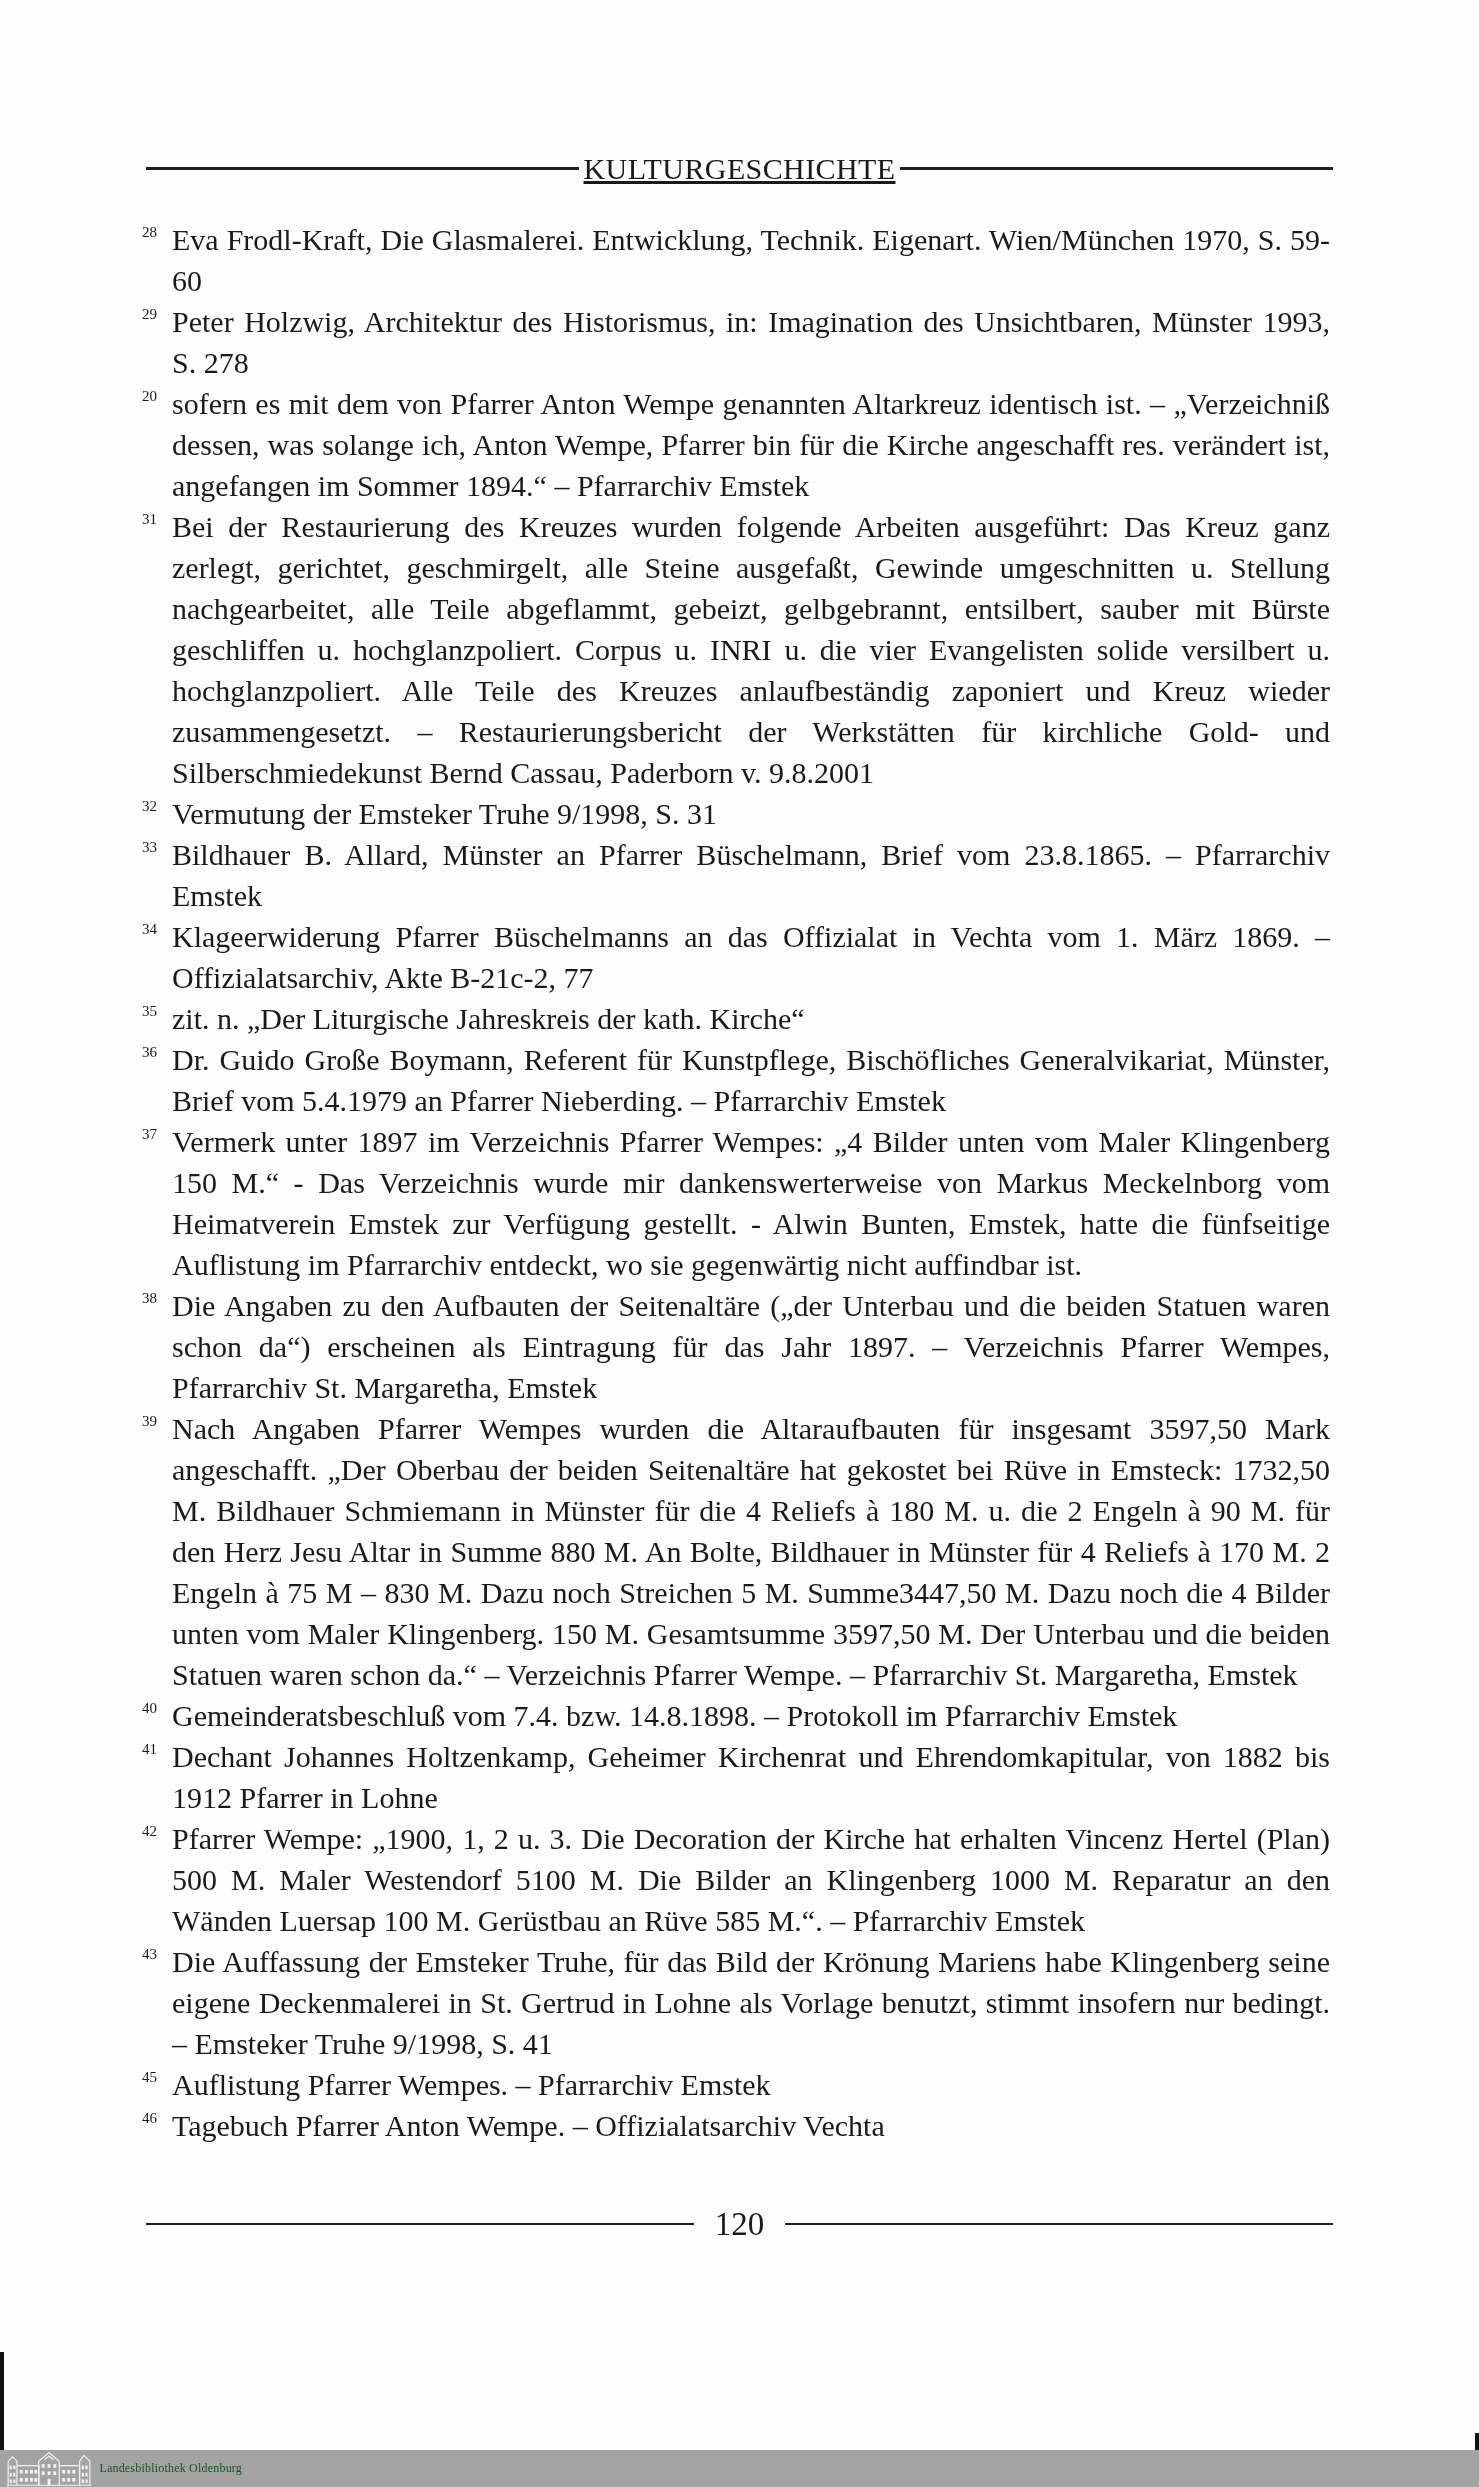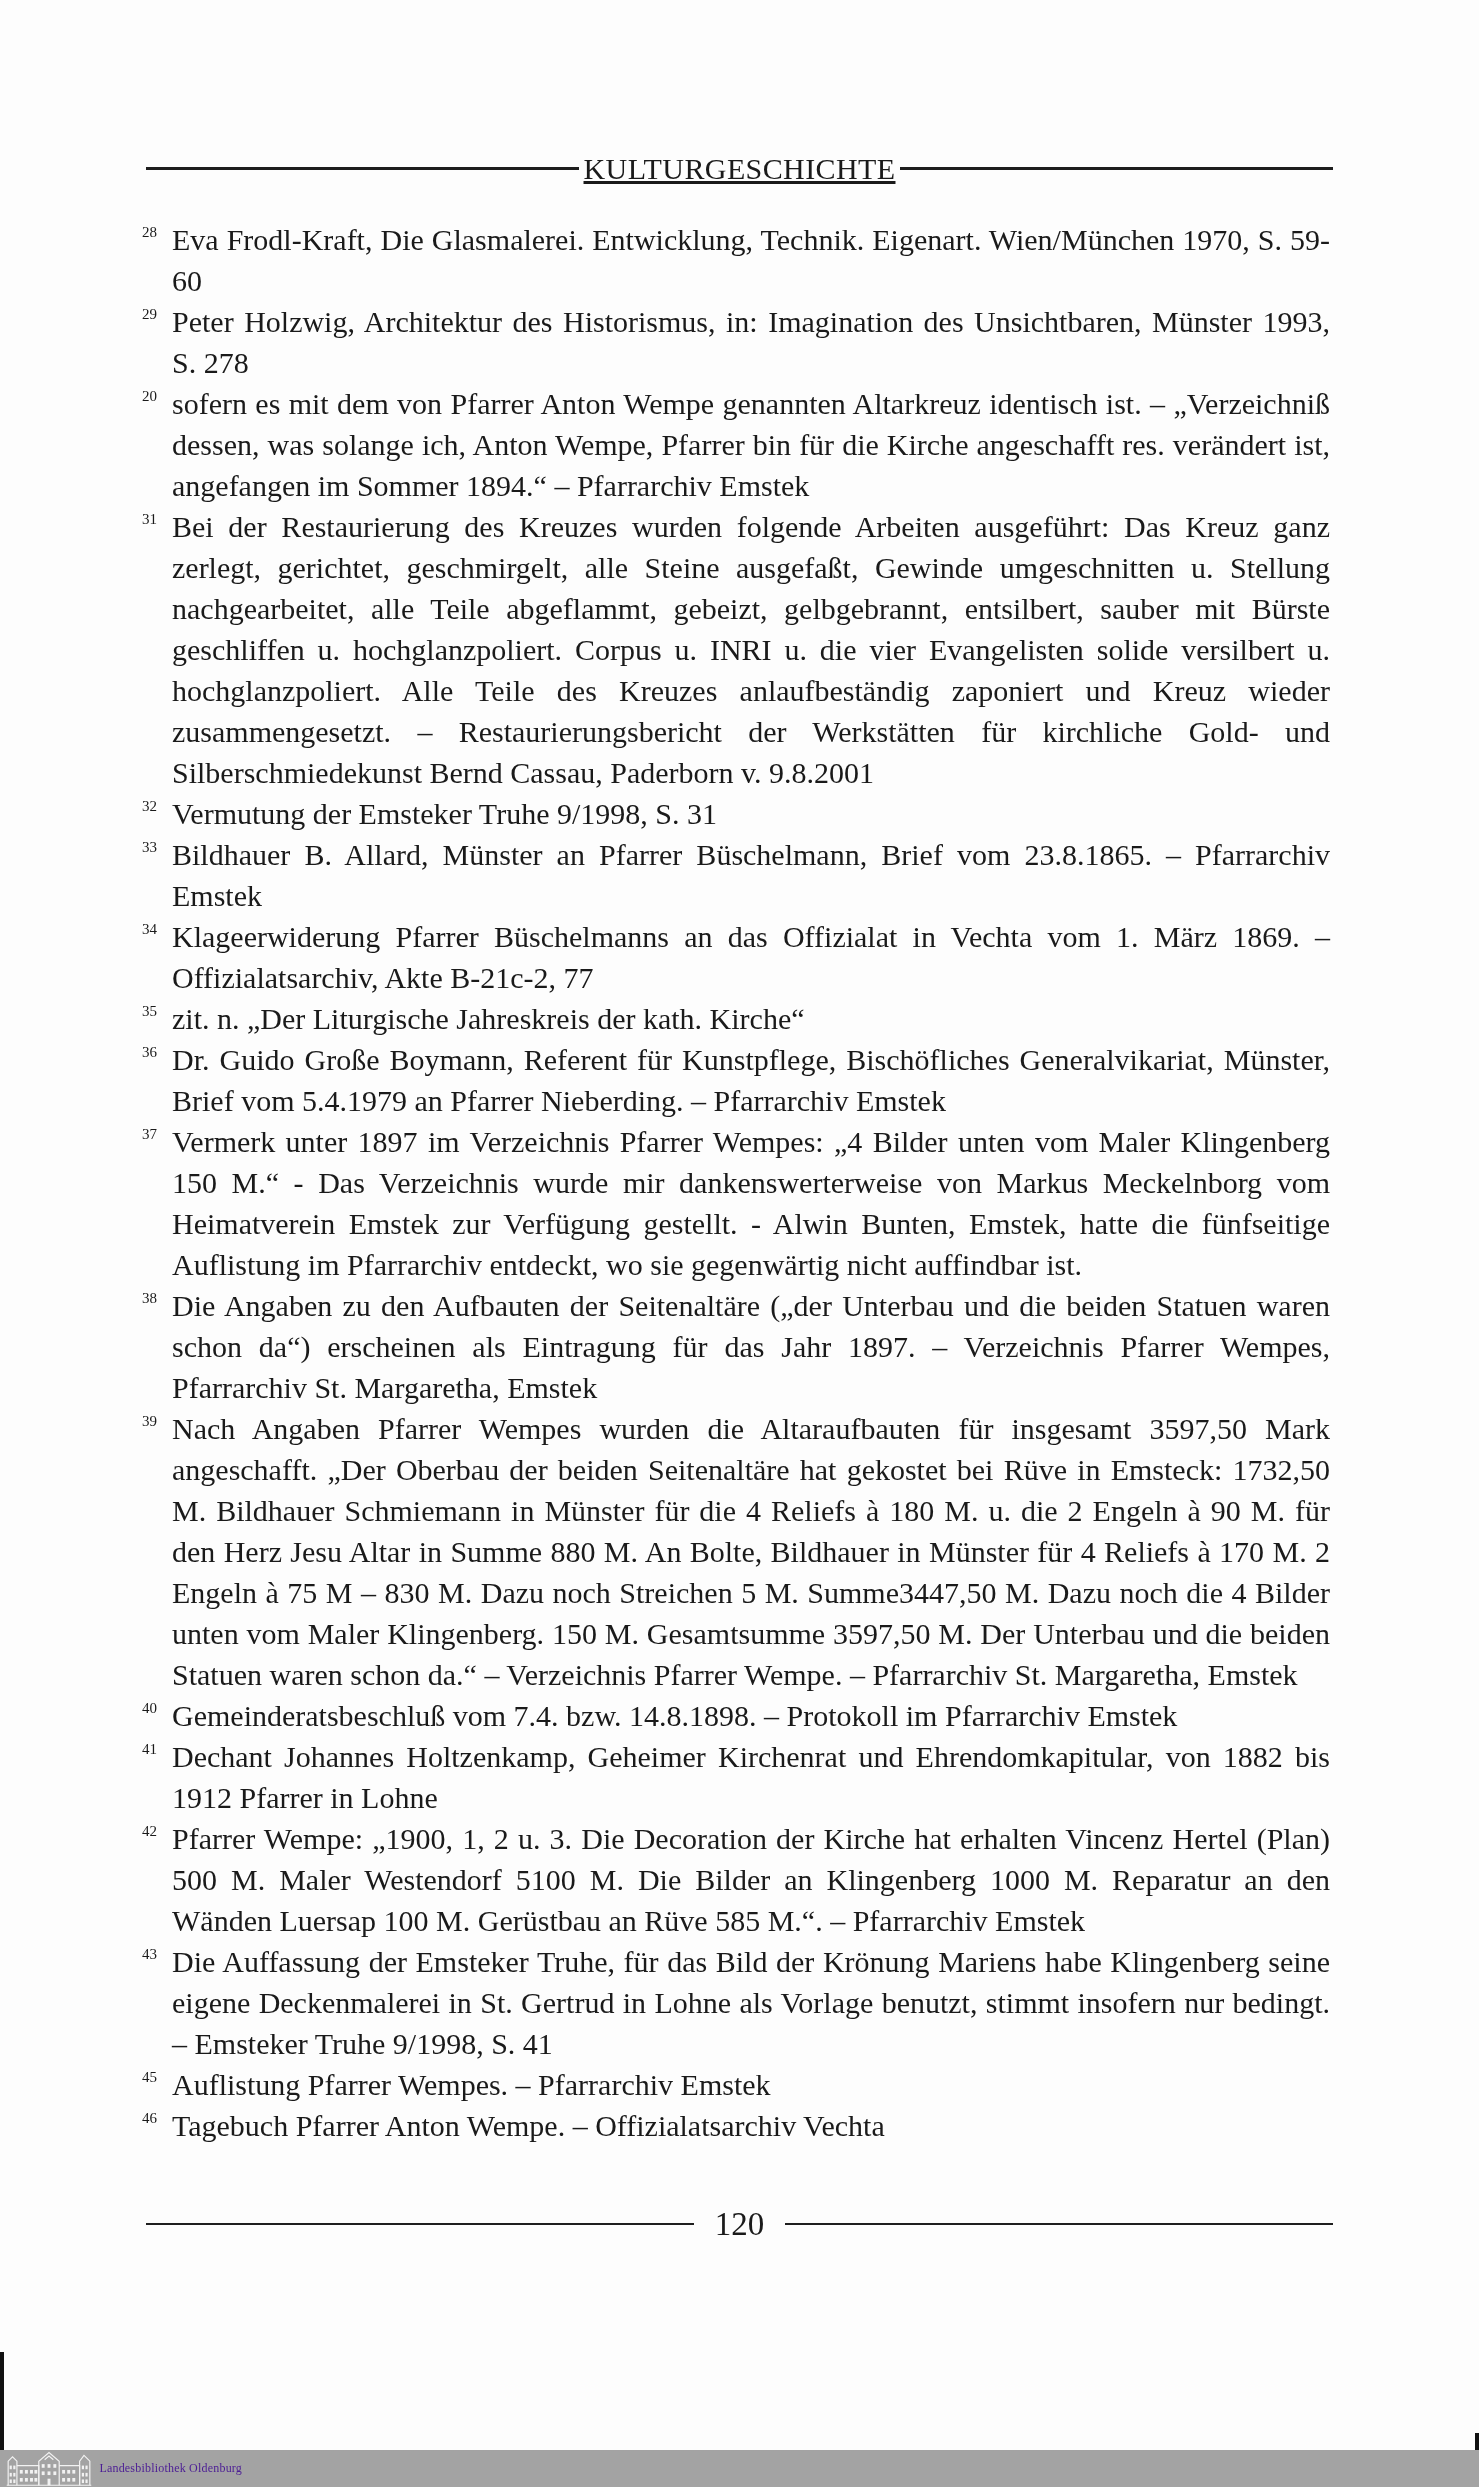--- a/index.html
+++ b/index.html
@@ -40,21 +40,21 @@
   }
   .edge-strip-r {
     position: absolute; right: 0; top: 2433px; width: 3.7px; height: 17px; background: #111;
   }
   .footer-band {
     position: absolute; left: 0; top: 2450px; width: 1479px; height: 37px;
     background: #a3a3a3; display: flex; align-items: center;
   }
   .footer-band .logo { margin-left: 6px; width: 86px; height: 35px; }
   .footer-band .lib-name {
-    color: #4c1d95; font-size: 12px; margin-left: 7.4px; letter-spacing: 0.2px;
+    color: #14532d; font-size: 12px; margin-left: 7.4px; letter-spacing: 0.2px;
   }
 </style>
 </head>
 <body>
 
 <div class="running-head">
   <div class="rule"></div>
   <span class="title">KULTURGESCHICHTE</span>
   <div class="rule"></div>
 </div>

